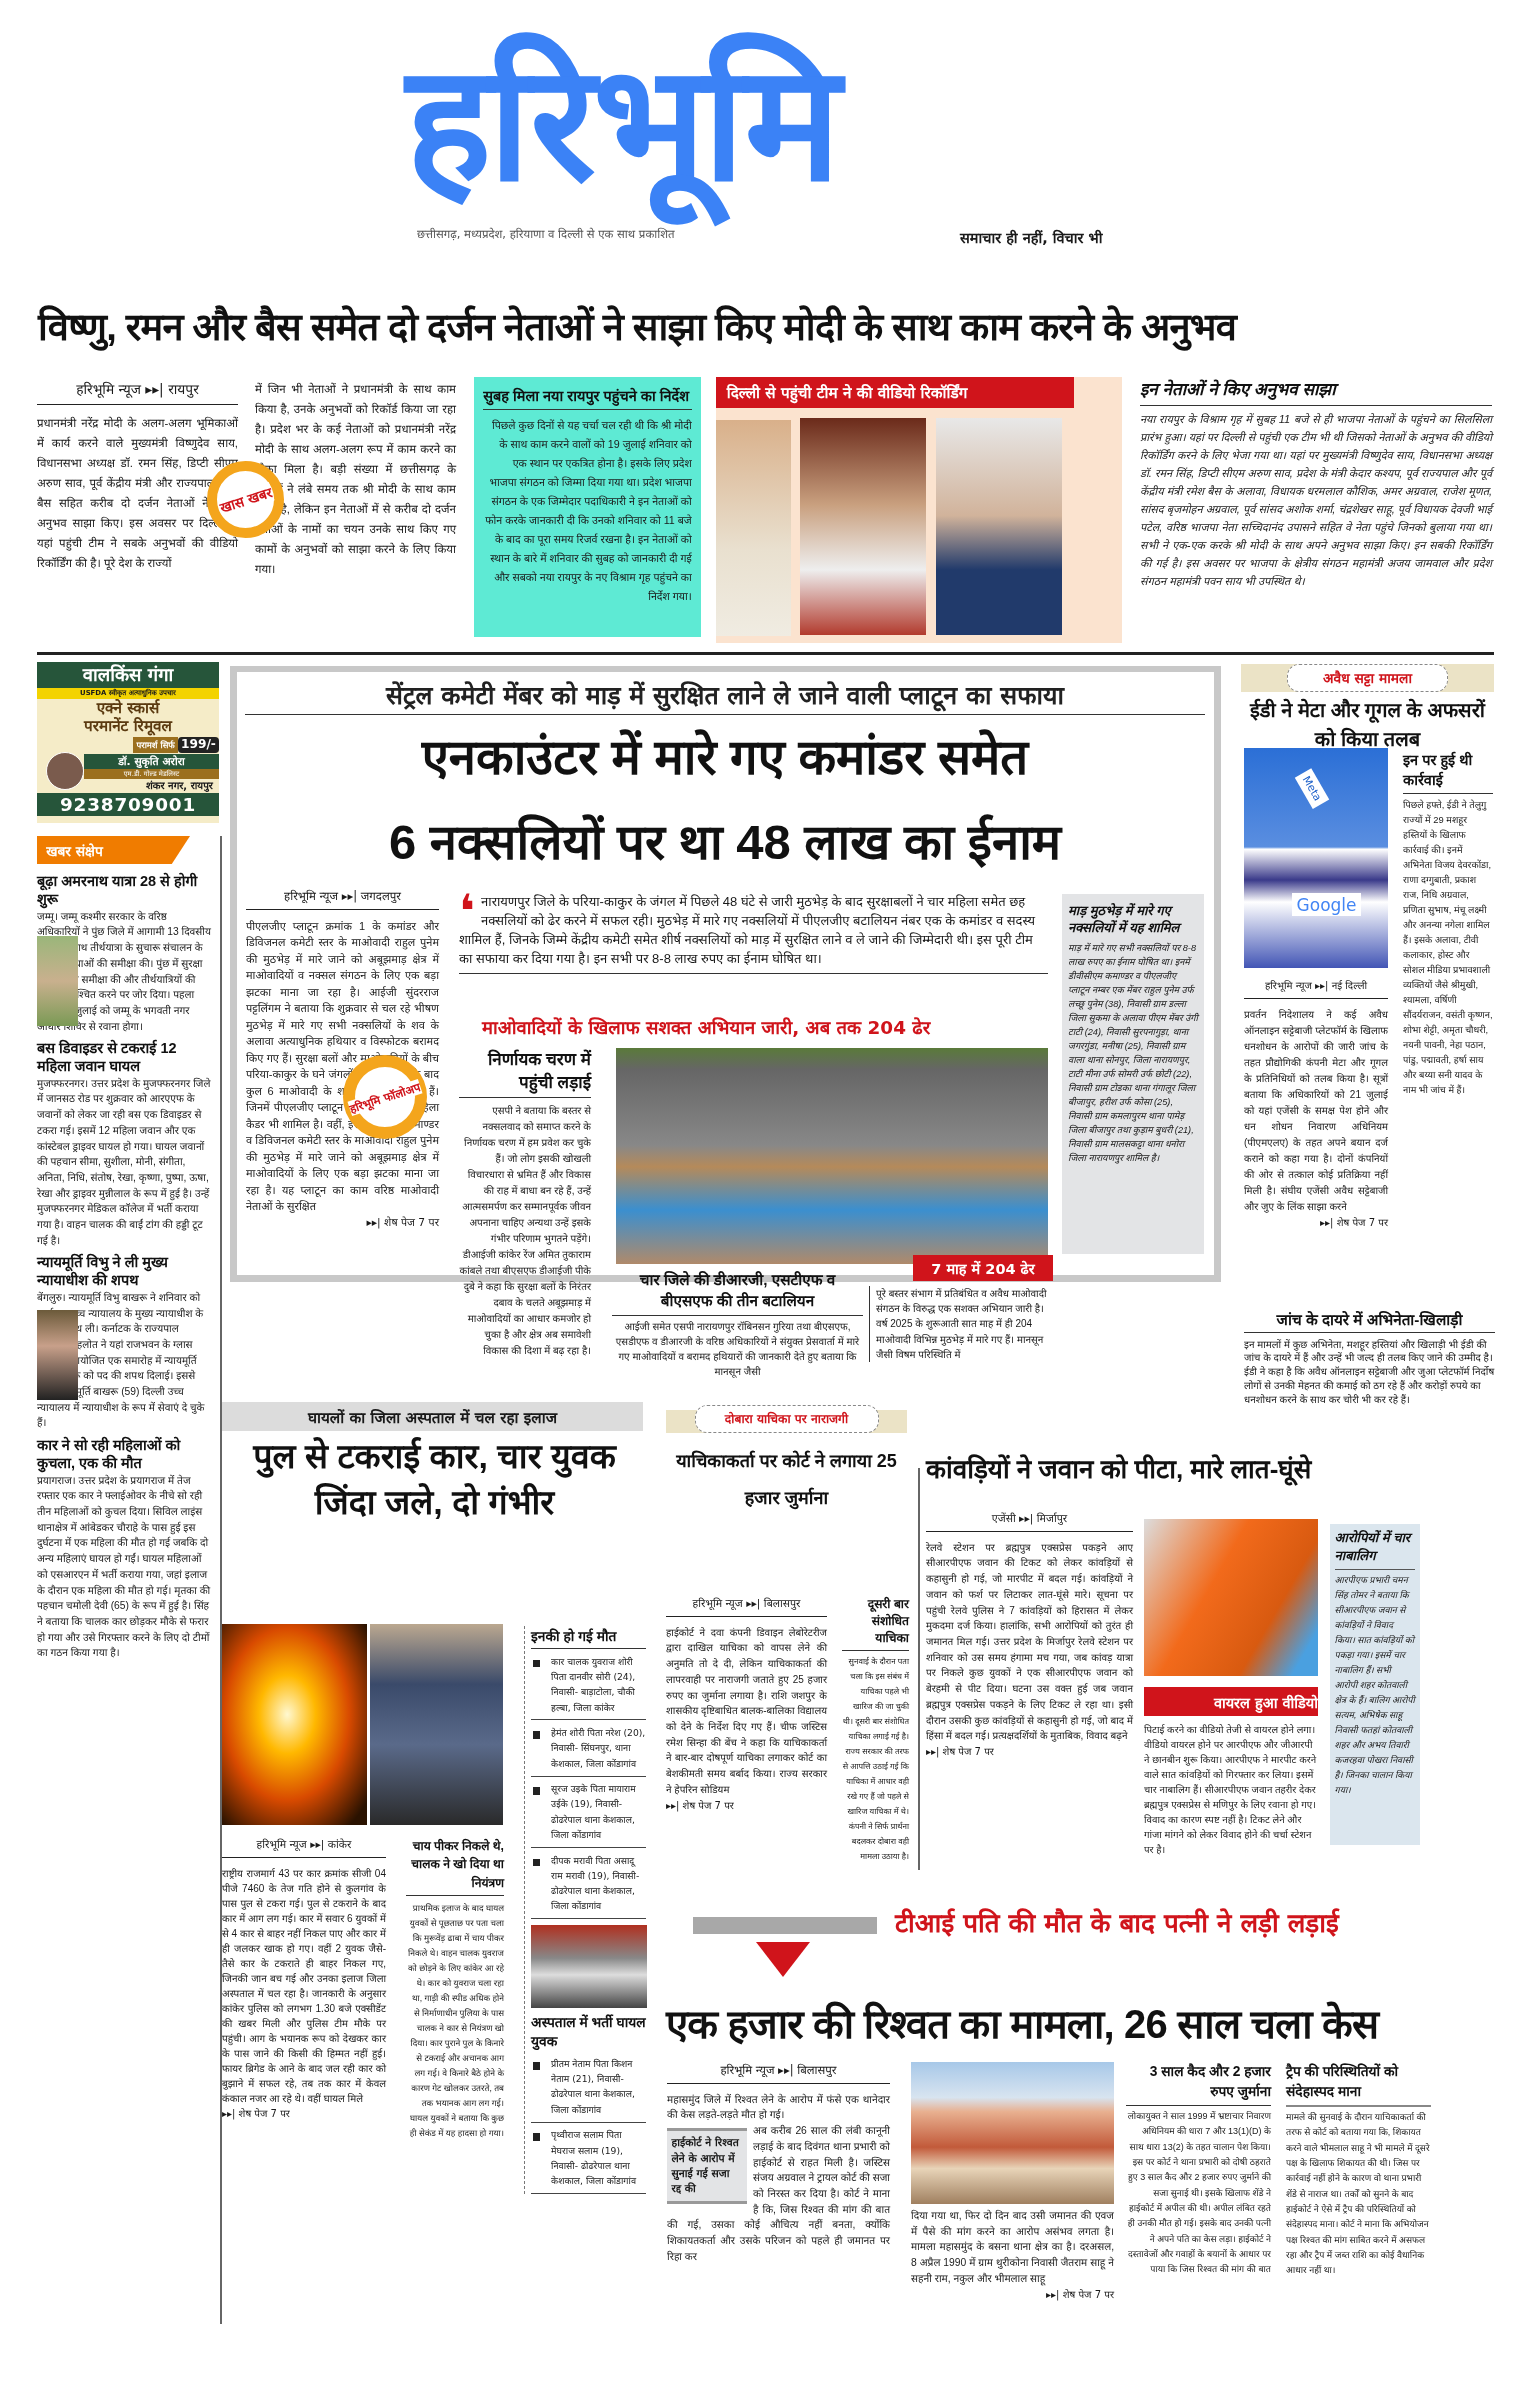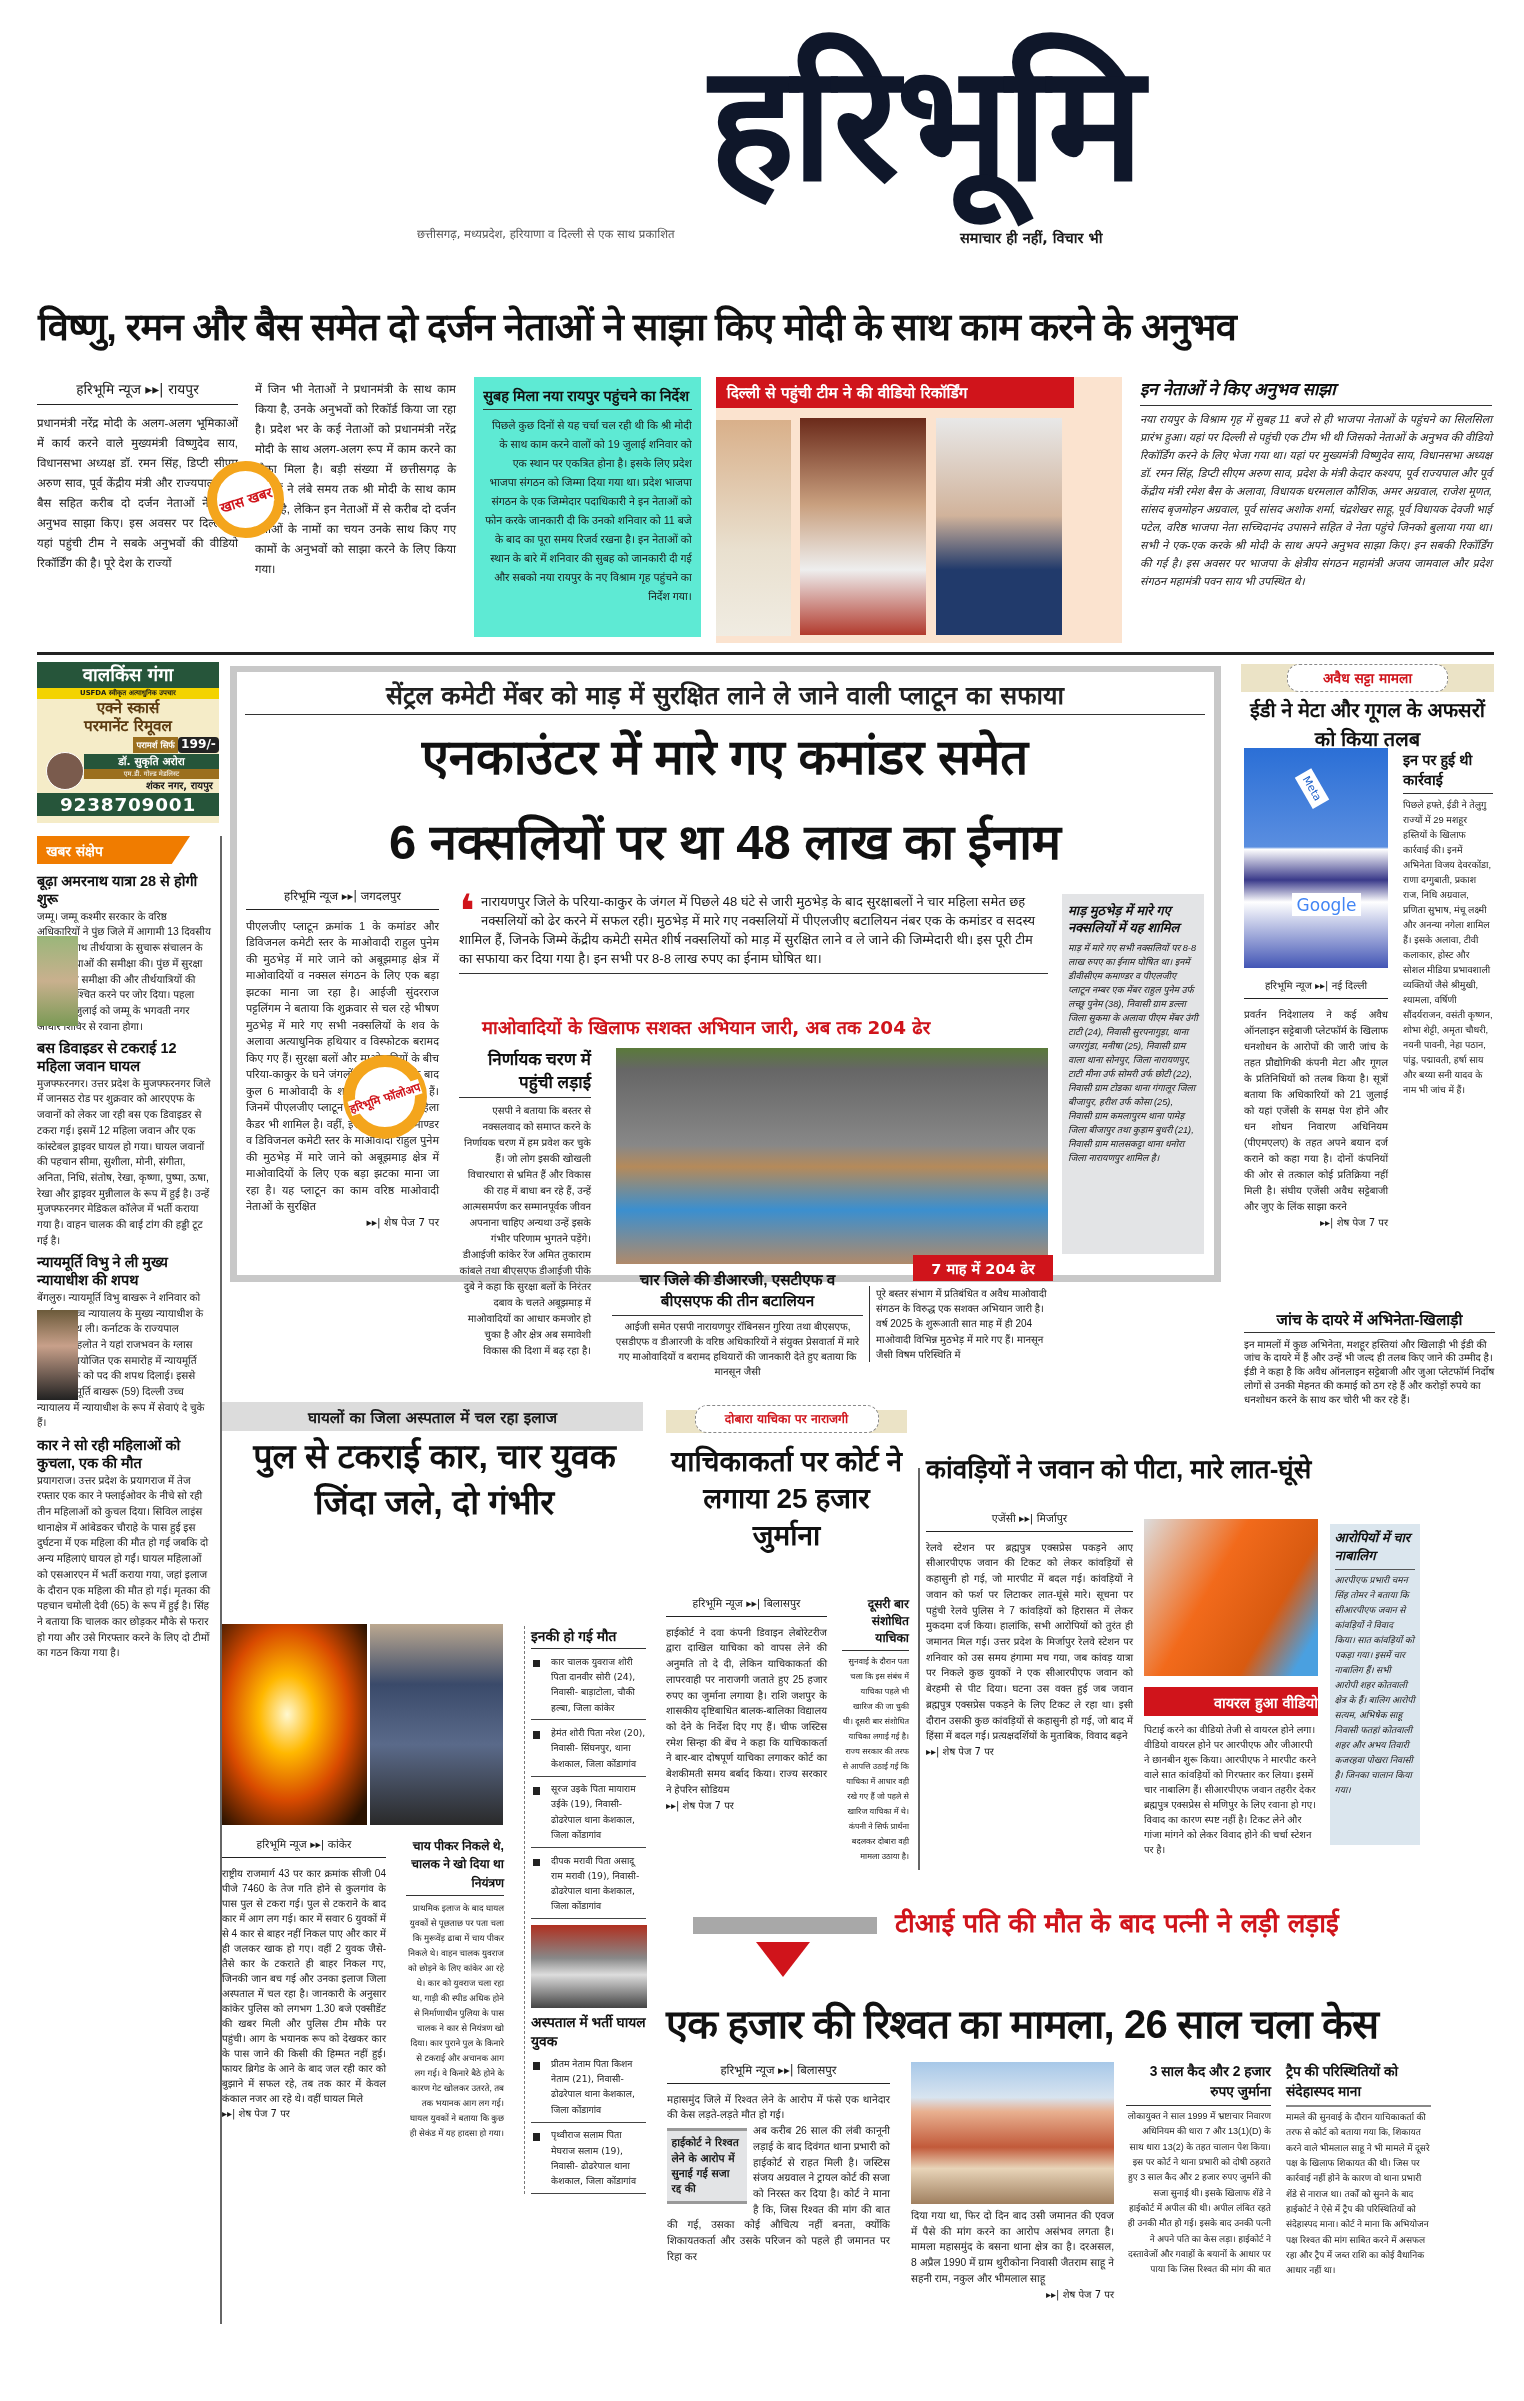--- a/index.html
+++ b/index.html
@@ -13,21 +13,21 @@
 .photo{background:#999;position:absolute}
 .hr{position:absolute;height:3.1px;background:#222}
 .sub-red{color:#d0141b}
 .boxlist li{list-style:none;font-size:12.2px;line-height:20px;border-bottom:1.5px solid #444;padding:4.6px 0 4.6px 20px;position:relative}
 .boxlist li:before{content:"";position:absolute;left:1.5px;top:10.7px;width:7.7px;height:7.7px;background:#222}
 </style>
 </head>
 <body>
 
 <div class="abs" style="left:0;top:0;width:1524px;height:291px">
-  <div class="abs" style="left:406px;top:31px;width:735px;height:184px;color:#0f172a;font-size:161px;font-weight:bold;line-height:184px;text-align:right;font-family:'Liberation Sans',sans-serif;letter-spacing:-3.1px">हरिभूमि</div>
+  <div class="abs" style="left:406px;top:31px;width:735px;height:184px;color:#3b82f6;font-size:161px;font-weight:bold;line-height:184px;text-align:left;font-family:'Liberation Sans',sans-serif;letter-spacing:-3.1px">हरिभूमि</div>
   <div class="abs" style="left:417px;top:226px;font-size:11.5px;color:#555">छत्तीसगढ़, मध्यप्रदेश, हरियाणा व दिल्ली से एक साथ प्रकाशित</div>
   <div class="abs" style="left:960px;top:227px;font-size:14.5px;font-weight:bold">समाचार ही नहीं, विचार भी</div>
 </div>
 
 <h1 class="abs" style="left:38px;top:300px;width:1454px;font-size:38px;line-height:54px;white-space:nowrap;letter-spacing:-0.8px">विष्णु, रमन और बैस समेत दो दर्जन नेताओं ने साझा किए मोदी के साथ काम करने के अनुभव</h1>
 <div class="abs" style="left:37px;top:379px;width:201px">
   <div class="dateline">हरिभूमि न्यूज ▸▸| रायपुर</div>
   <p style="font-size:11.5px;line-height:20px">प्रधानमंत्री नरेंद्र मोदी के अलग-अलग भूमिकाओं में कार्य करने वाले मुख्यमंत्री विष्णुदेव साय, विधानसभा अध्यक्ष डॉ. रमन सिंह, डिप्टी सीएम अरुण साव, पूर्व केंद्रीय मंत्री और राज्यपाल रमेश बैस सहित करीब दो दर्जन नेताओं ने अपने अनुभव साझा किए। इस अवसर पर दिल्ली से यहां पहुंची टीम ने सबके अनुभवों की वीडियो रिकॉर्डिंग की है। पूरे देश के राज्यों</p>
 </div>
 <div class="abs" style="left:255px;top:379px;width:201px">
@@ -165,21 +165,21 @@
   <h3 style="font-size:13.8px;line-height:18.4px;margin-top:6.1px">अस्पताल में भर्ती घायल युवक</h3>
   <ul class="boxlist">
     <li style="font-size:9.2px;line-height:15.3px">प्रीतम नेताम पिता किशन नेताम (21), निवासी- ढोढरेपाल थाना केशकाल, जिला कोंडागांव</li>
     <li style="font-size:9.2px;line-height:15.3px">पृथ्वीराज सलाम पिता मेघराज सलाम (19), निवासी- ढोढरेपाल थाना केशकाल, जिला कोंडागांव</li>
   </ul>
 </div>
 
 <div class="abs" style="left:666px;top:1410px;width:241px;height:23px;background:#ebe3c6">
   <div style="margin:-4.6px auto 0;width:184px;background:#fff;border:0.8px dashed #888;border-radius:12.2px;text-align:center;color:#d0141b;font-weight:bold;font-size:12.2px;line-height:26px">दोबारा याचिका पर नाराजगी</div>
 </div>
-<h2 class="abs" style="left:666px;top:1443px;width:241px;text-align:center;font-size:28px;line-height:37px">याचिकाकर्ता पर कोर्ट ने लगाया 25 हजार जुर्माना</h2>
+<h2 class="abs" style="left:666px;top:1443px;width:241px;text-align:center;font-size:18px;line-height:37px">याचिकाकर्ता पर कोर्ट ने लगाया 25 हजार जुर्माना</h2>
 <div class="abs" style="left:666px;top:1596px;width:161px">
   <div class="dateline" style="font-size:10.7px">हरिभूमि न्यूज ▸▸| बिलासपुर</div>
   <p style="font-size:10px;line-height:15.7px">हाईकोर्ट ने दवा कंपनी डिवाइन लेबोरेटरीज द्वारा दाखिल याचिका को वापस लेने की अनुमति तो दे दी, लेकिन याचिकाकर्ता की लापरवाही पर नाराजगी जताते हुए 25 हजार रुपए का जुर्माना लगाया है। राशि जशपुर के शासकीय दृष्टिबाधित बालक-बालिका विद्यालय को देने के निर्देश दिए गए हैं। चीफ जस्टिस रमेश सिन्हा की बेंच ने कहा कि याचिकाकर्ता ने बार-बार दोषपूर्ण याचिका लगाकर कोर्ट का बेशकीमती समय बर्बाद किया। राज्य सरकार ने हेपरिन सोडियम</p>
   <div class="cont" style="font-size:10px">▸▸| शेष पेज 7 पर</div>
 </div>
 <div class="abs" style="left:842px;top:1596px;width:67px;text-align:right">
   <h3 style="font-size:12.2px;line-height:17px;border-bottom:1.5px solid #333;padding-bottom:3.1px;margin-bottom:3.1px">दूसरी बार संशोधित याचिका</h3>
   <p style="font-size:8px;line-height:15px;text-align:right">सुनवाई के दौरान पता चला कि इस संबंध में याचिका पहले भी खारिज की जा चुकी थी। दूसरी बार संशोधित याचिका लगाई गई है। राज्य सरकार की तरफ से आपत्ति उठाई गई कि याचिका में आधार वही रखे गए हैं जो पहले से खारिज याचिका में थे। कंपनी ने सिर्फ प्रार्थना बदलकर दोबारा वही मामला उठाया है।</p>
 </div>
 <div class="abs" style="left:918px;top:1468px;width:1.5px;height:402px;background:#666"></div>

